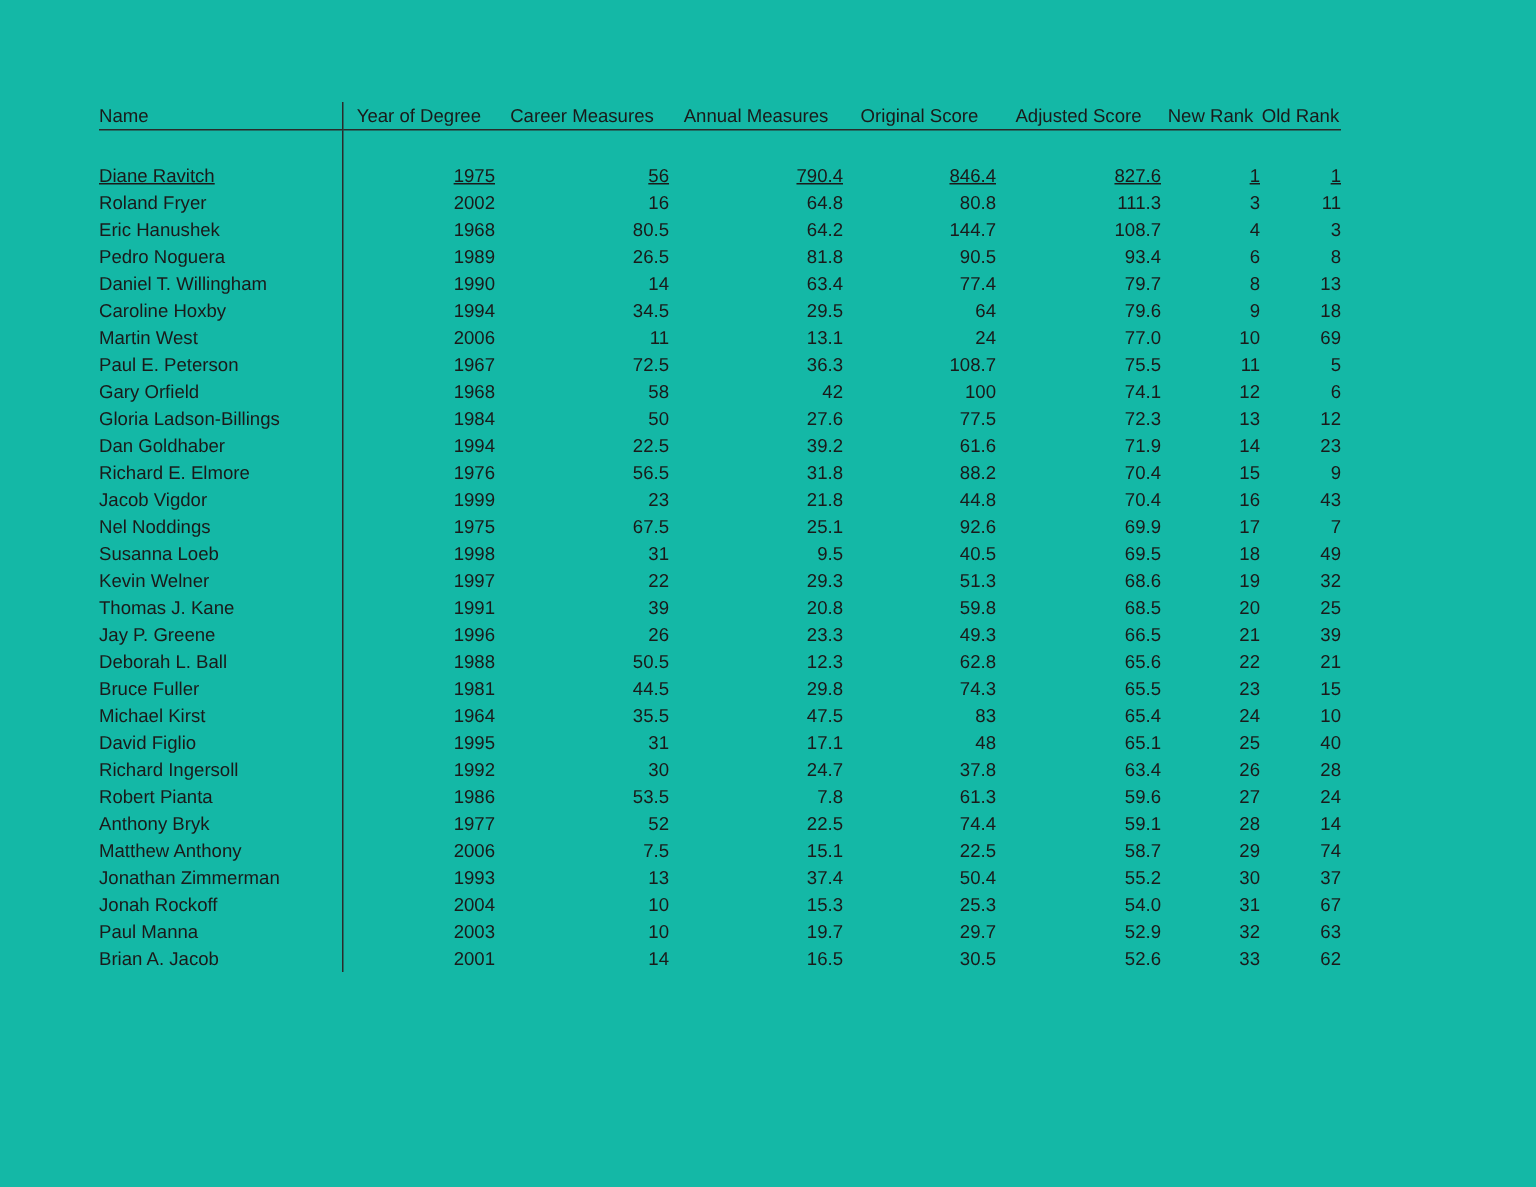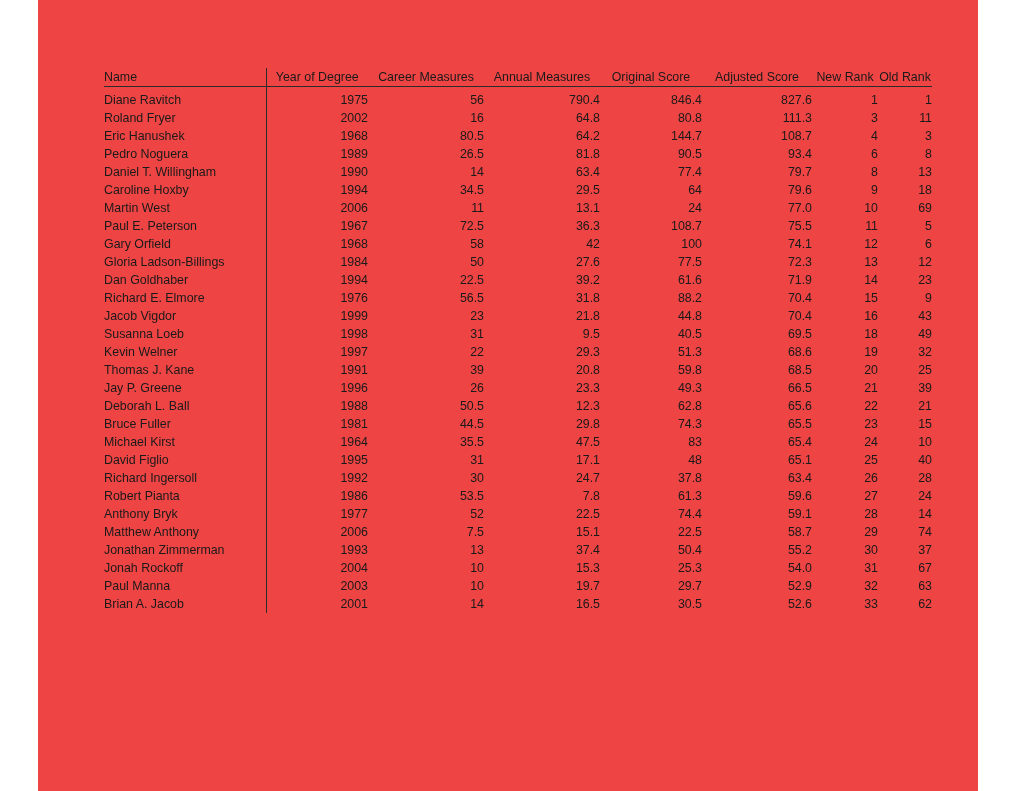--- a/index.html
+++ b/index.html
@@ -10,24 +10,23 @@
   }
   body {
     width: 1024px;
     height: 791px;
     font-family: "Liberation Sans", sans-serif;
     color: #1a1a1a;
     overflow: hidden;
   }
   #page {
     position: relative;
-    width: 940px;
+    width: 1024px;
     height: 791px;
-    background: #ef4444;
-    margin-left: 38px;
+    background: #14b8a6;
   }
   #table-wrap {
     position: absolute;
     left: 66px;
     top: 68px;
     width: 828px;
   }
   table.rank-table {
     border-collapse: collapse;
     width: 828px;
@@ -69,22 +68,23 @@
   }
   td.d-name {
     text-align: left;
     padding-left: 2px;
   }
   td.d-num {
     text-align: right;
     padding-right: 4px;
   }
   tbody tr:first-child td {
-    padding-top: 2px;
+    padding-top: 19px;
     height: 20px;
+    text-decoration: underline;
   }
   
   th.h-name, td.d-name {
     border-right: 1.3px solid #2b2b2b;
   }
   tbody tr:last-child td.d-name {
     position: relative;
   }
 </style>
 </head>
@@ -240,20 +240,30 @@
             <td class="d-name">Jacob Vigdor</td>
             <td class="d-num">1999</td>
             <td class="d-num">23</td>
             <td class="d-num">21.8</td>
             <td class="d-num">44.8</td>
             <td class="d-num">70.4</td>
             <td class="d-num">16</td>
             <td class="d-num">43</td>
           </tr>
           <tr>
+            <td class="d-name">Nel Noddings</td>
+            <td class="d-num">1975</td>
+            <td class="d-num">67.5</td>
+            <td class="d-num">25.1</td>
+            <td class="d-num">92.6</td>
+            <td class="d-num">69.9</td>
+            <td class="d-num">17</td>
+            <td class="d-num">7</td>
+          </tr>
+          <tr>
             <td class="d-name">Susanna Loeb</td>
             <td class="d-num">1998</td>
             <td class="d-num">31</td>
             <td class="d-num">9.5</td>
             <td class="d-num">40.5</td>
             <td class="d-num">69.5</td>
             <td class="d-num">18</td>
             <td class="d-num">49</td>
           </tr>
           <tr>

